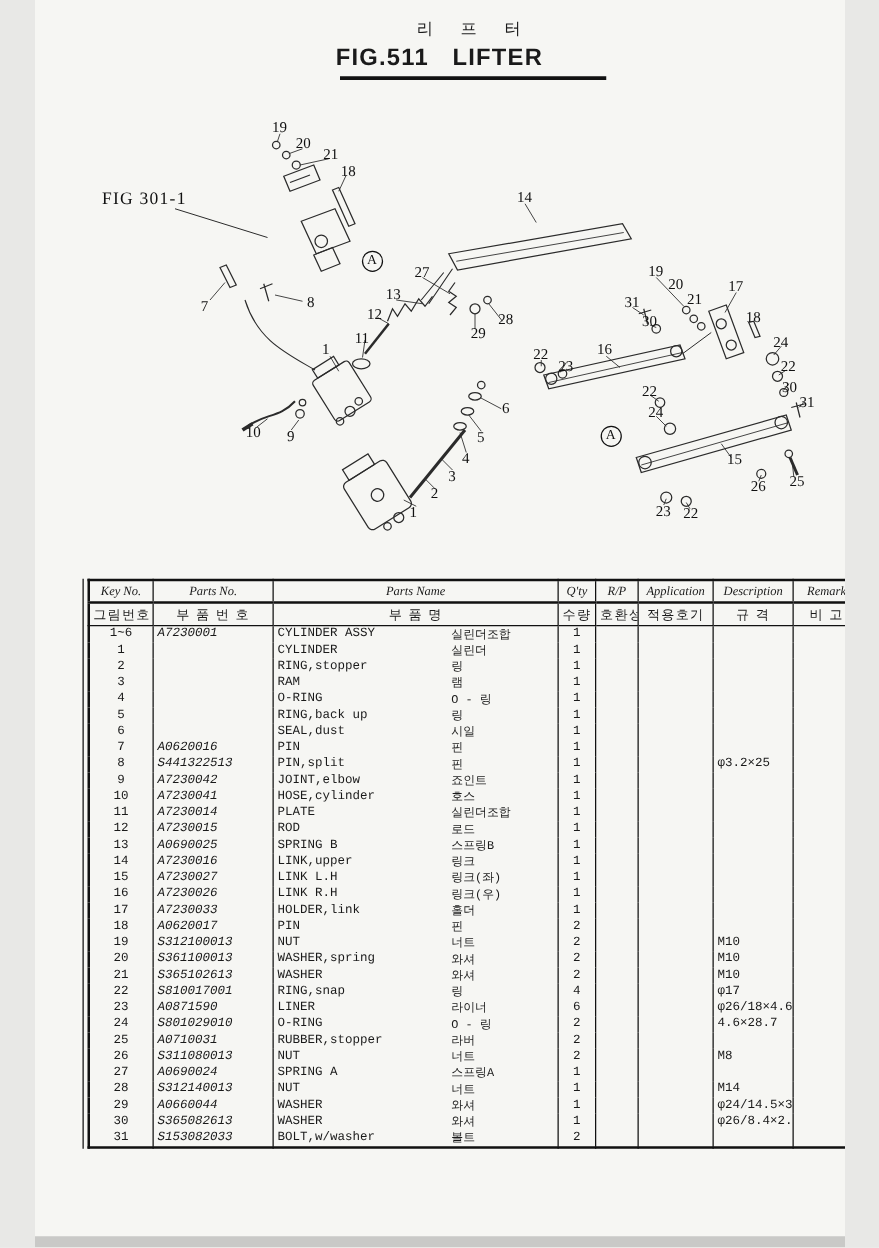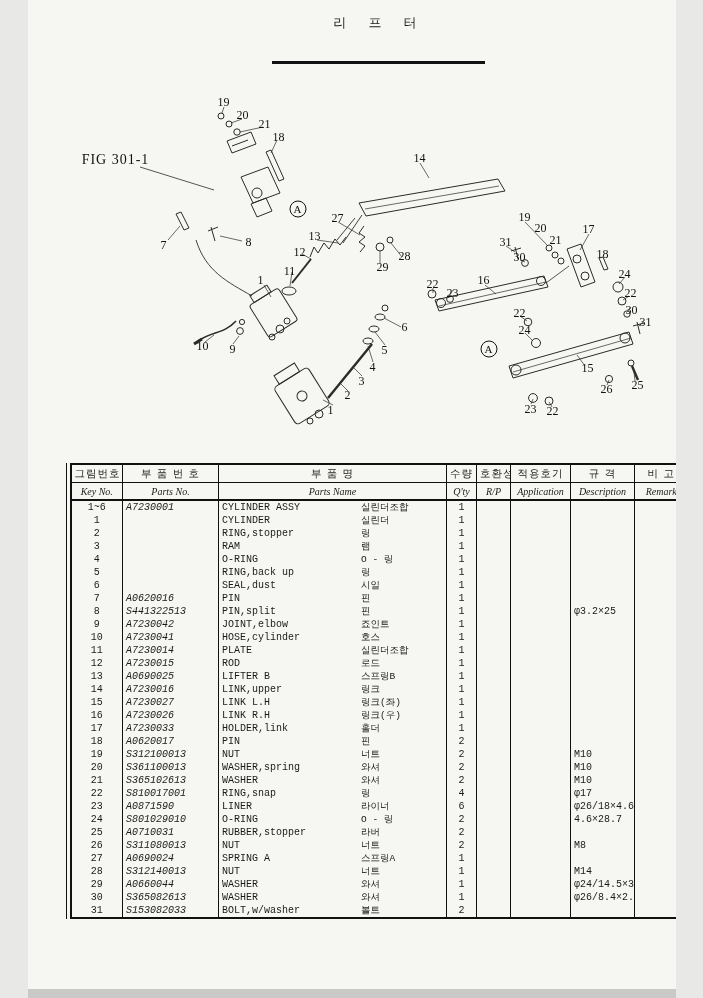--- a/index.html
+++ b/index.html
@@ -44,20 +44,21 @@
                font-family:"Liberation Serif",serif;font-size:14px;letter-spacing:1px;}
   .scan-bottom{position:absolute;bottom:0;left:0;right:0;height:9px;background:#c9c9c7;}
   .scan-mark{position:absolute;top:990px;left:320px;width:80px;height:3px;background:#4a4a4a;}
 </style>
 </head>
 <body>
 
 <div class="page">
 
   <div class="kr-title">리 프 터</div>
+  <div class="fig-title">FIG.511   LIFTER</div>
   <div class="title-underline"></div>
 
   <div class="diagram">
     <svg width="703" height="460" viewBox="0 0 703 460">
       <g fill="none" stroke="#2b2b2b" stroke-width="1">
 
         <circle cx="193" cy="116" r="3"></circle>
         <circle cx="201" cy="124" r="3"></circle>
         <circle cx="209" cy="132" r="3.2"></circle>
         <path d="M199,141 l24,-9 5,12 -24,9 Z"></path>
@@ -247,39 +248,39 @@
           <col class="w-part">
           <col class="w-name">
           <col class="w-qty">
         <col class="w-rp">
           <col class="w-app">
           <col class="w-desc">
           <col class="w-rem">
       </colgroup>
       <thead>
         <tr>
+          <th class="en">Key No.</th>
+          <th class="en">Parts No.</th>
+          <th class="en">Parts  Name</th>
+          <th class="en">Q'ty</th>
+          <th class="en">R/P</th>
+          <th class="en">Application</th>
+          <th class="en">Description</th>
+          <th class="en">Remark</th>
+        </tr>
+        <tr>
           <th class="kr">그림번호</th>
           <th class="kr">부 품 번 호</th>
           <th class="kr">부    품    명</th>
           <th class="kr">수량</th>
           <th class="kr">호환성</th>
           <th class="kr">적용호기</th>
           <th class="kr">규 격</th>
           <th class="kr">비   고</th>
         </tr>
-        <tr>
-          <th class="en">Key No.</th>
-          <th class="en">Parts No.</th>
-          <th class="en">Parts  Name</th>
-          <th class="en">Q'ty</th>
-          <th class="en">R/P</th>
-          <th class="en">Application</th>
-          <th class="en">Description</th>
-          <th class="en">Remark</th>
-        </tr>
       </thead>
       <tbody>
           <tr>
             <td class="c-key">1~6</td>
             <td class="c-part">A7230001</td>
             <td class="c-name"><span class="nm-en">CYLINDER ASSY</span><span class="nm-kr">실린더조합</span></td>
             <td class="c-qty">1</td>
             <td class="c-rp"></td>
             <td class="c-app"></td>
             <td class="c-desc"></td>
@@ -401,21 +402,21 @@
             <td class="c-name"><span class="nm-en">ROD</span><span class="nm-kr">로드</span></td>
             <td class="c-qty">1</td>
             <td class="c-rp"></td>
             <td class="c-app"></td>
             <td class="c-desc"></td>
             <td class="c-rem"></td>
           </tr>
           <tr>
             <td class="c-key">13</td>
             <td class="c-part">A0690025</td>
-            <td class="c-name"><span class="nm-en">LIFTER B</span><span class="nm-kr">스프링B</span></td>
+            <td class="c-name"><span class="nm-en">SPRING B</span><span class="nm-kr">스프링B</span></td>
             <td class="c-qty">1</td>
             <td class="c-rp"></td>
             <td class="c-app"></td>
             <td class="c-desc"></td>
             <td class="c-rem"></td>
           </tr>
           <tr>
             <td class="c-key">14</td>
             <td class="c-part">A7230016</td>
             <td class="c-name"><span class="nm-en">LINK,upper</span><span class="nm-kr">링크</span></td>

